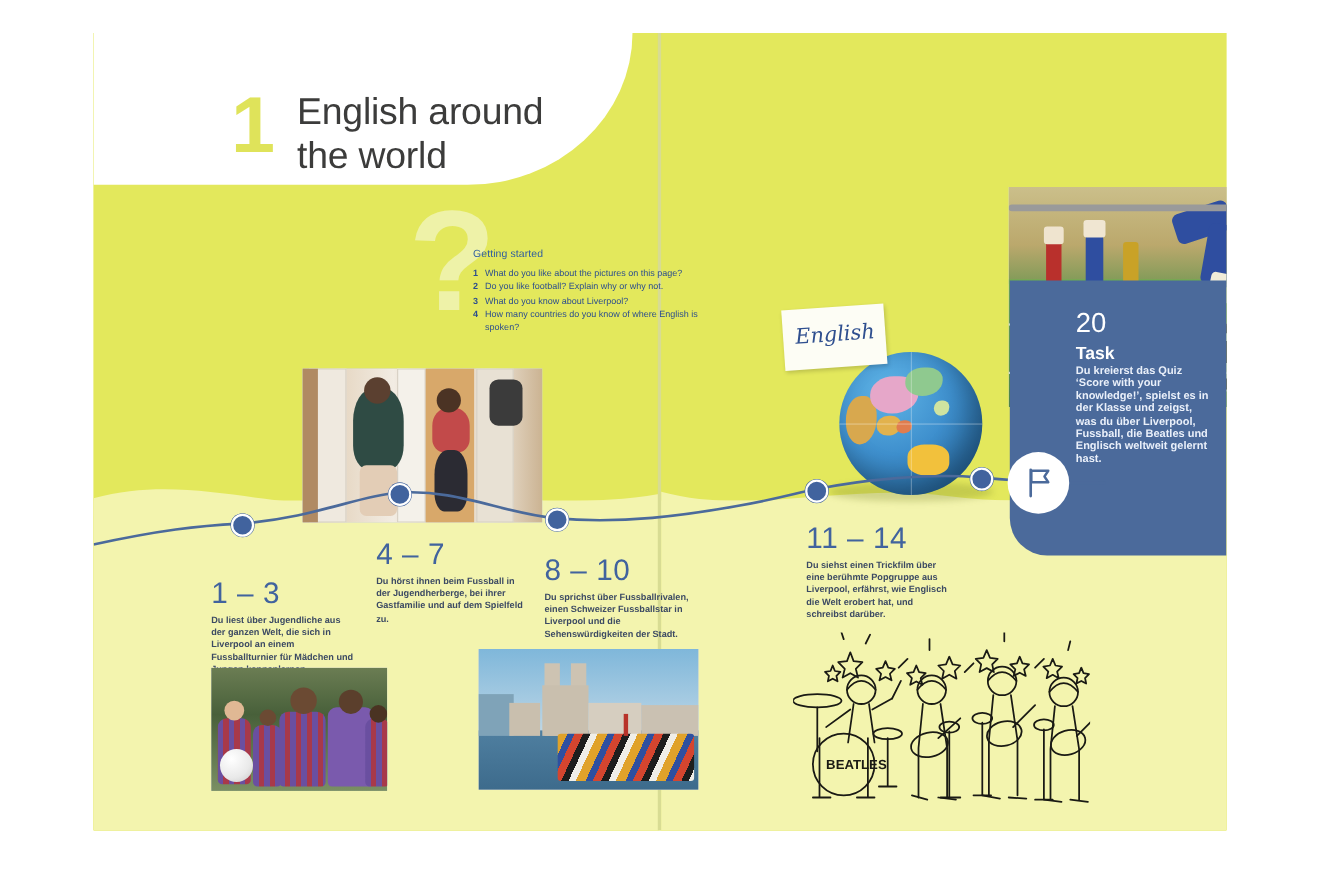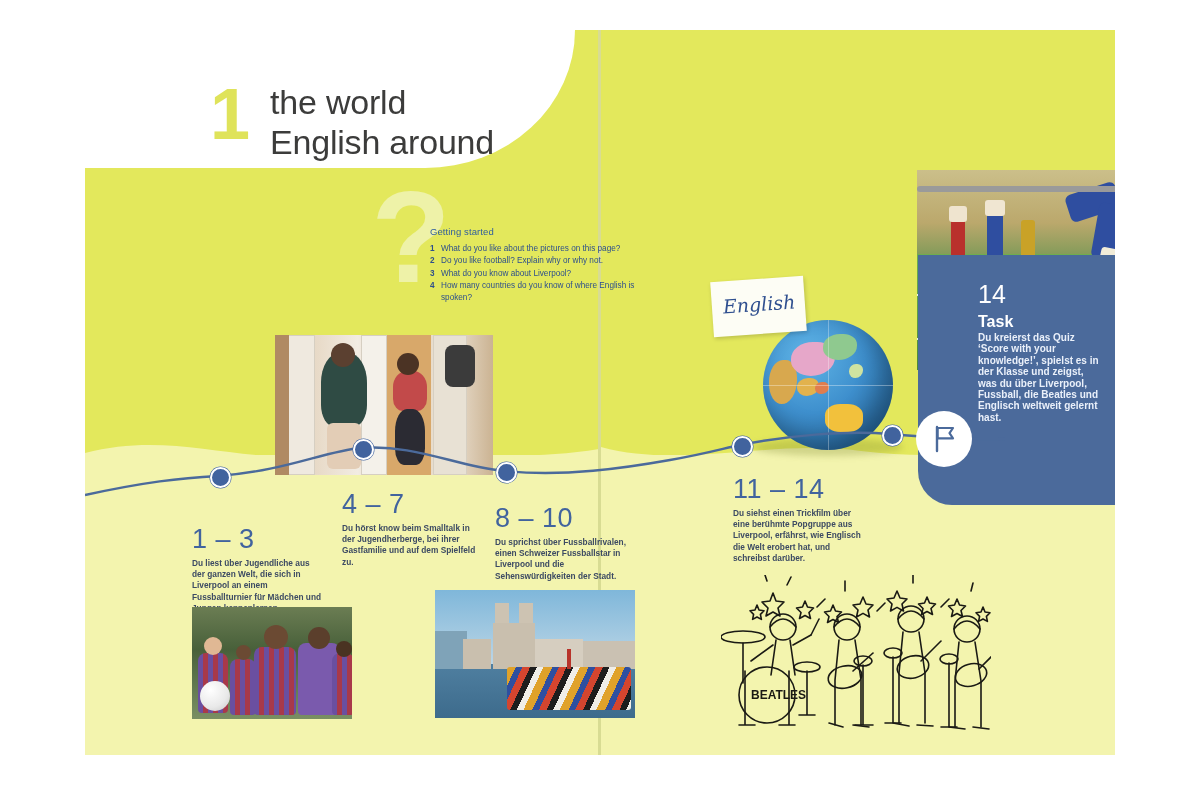--- a/index.html
+++ b/index.html
@@ -133,22 +133,22 @@
       <svg viewBox="0 0 514 60" preserveAspectRatio="none">
         <path d="M0,38 C80,60 170,30 260,42 C350,54 430,34 514,44 L514,60 L0,60 Z" fill="#f3f4ae"></path>
       </svg>
     </div>
 
     <div class="spine"></div>
 
     <div class="header-panel"></div>
     <div class="chapter-num">1</div>
     <div class="chapter-title">
+      <div>English around</div>
       <div>the world</div>
-      <div>English around</div>
     </div>
 
     <div class="qblob">?</div>
 
     <div class="gs">
       <h3>Getting started</h3>
       <ol>
         <li>
           <span class="n">1</span>
           <span class="t">What do you like about the pictures on this page?</span>
@@ -218,21 +218,21 @@
       <div class="g-land" style="left:52px;top:62px;width:14px;height:12px;background:#e07d4e;"></div>
       <div class="g-land" style="left:86px;top:44px;width:14px;height:14px;background:#cfe3a0;"></div>
       <div style="position:absolute;left:0;top:50%;width:100%;height:1px;background:rgba(255,255,255,.35);"></div>
       <div style="position:absolute;left:50%;top:0;width:1px;height:100%;background:rgba(255,255,255,.3);"></div>
     </div>
     <div class="note">
       <span>English</span>
     </div>
 
     <div class="taskpanel">
-      <div class="tnum">14</div>
+      <div class="tnum">20</div>
       <div class="tlabel">Task</div>
       <div class="tbody">Du kreierst das Quiz ‘Score with your knowledge!’, spielst es in der Klasse und zeigst, was du über Liverpool, Fussball, die Beatles und Englisch weltweit gelernt hast.</div>
     </div>
 
     <div class="timeline">
       <svg width="1030" height="725" viewBox="0 0 1030 725">
         <path d="M0,465 C60,452 95,448 133,446 C200,441 240,421 276,418
                  C330,414 370,436 419,441 C480,447 540,438 585,430
                  C620,424 640,418 655,415 C700,406 760,400 805,404
                  C850,408 885,410 920,409" fill="none" stroke="#4b6a9b" stroke-width="2.4"></path>
@@ -251,21 +251,21 @@
       </svg>
     </div>
 
     <div class="sec" style="left:107px;top:495px;width:130px;">
       <div class="num">1 – 3</div>
       <div class="desc">Du liest über Jugendliche aus der ganzen Welt, die sich in Liverpool an einem Fussballturnier für Mädchen und Jungen kennenlernen.</div>
     </div>
 
     <div class="sec" style="left:257px;top:460px;width:135px;">
       <div class="num">4 – 7</div>
-      <div class="desc">Du hörst know beim Smalltalk in der Jugendherberge, bei ihrer Gastfamilie und auf dem Spielfeld zu.</div>
+      <div class="desc">Du hörst ihnen beim Fussball in der Jugendherberge, bei ihrer Gastfamilie und auf dem Spielfeld zu.</div>
     </div>
 
     <div class="sec" style="left:410px;top:474px;width:135px;">
       <div class="num">8 – 10</div>
       <div class="desc">Du sprichst über Fussballrivalen, einen Schweizer Fussballstar in Liverpool und die Sehenswürdigkeiten der Stadt.</div>
     </div>
 
     <div class="sec" style="left:648px;top:445px;width:130px;">
       <div class="num">11 – 14</div>
       <div class="desc">Du siehst einen Trickfilm über eine berühmte Popgruppe aus Liverpool, erfährst, wie Englisch die Welt erobert hat, und schreibst darüber.</div>

